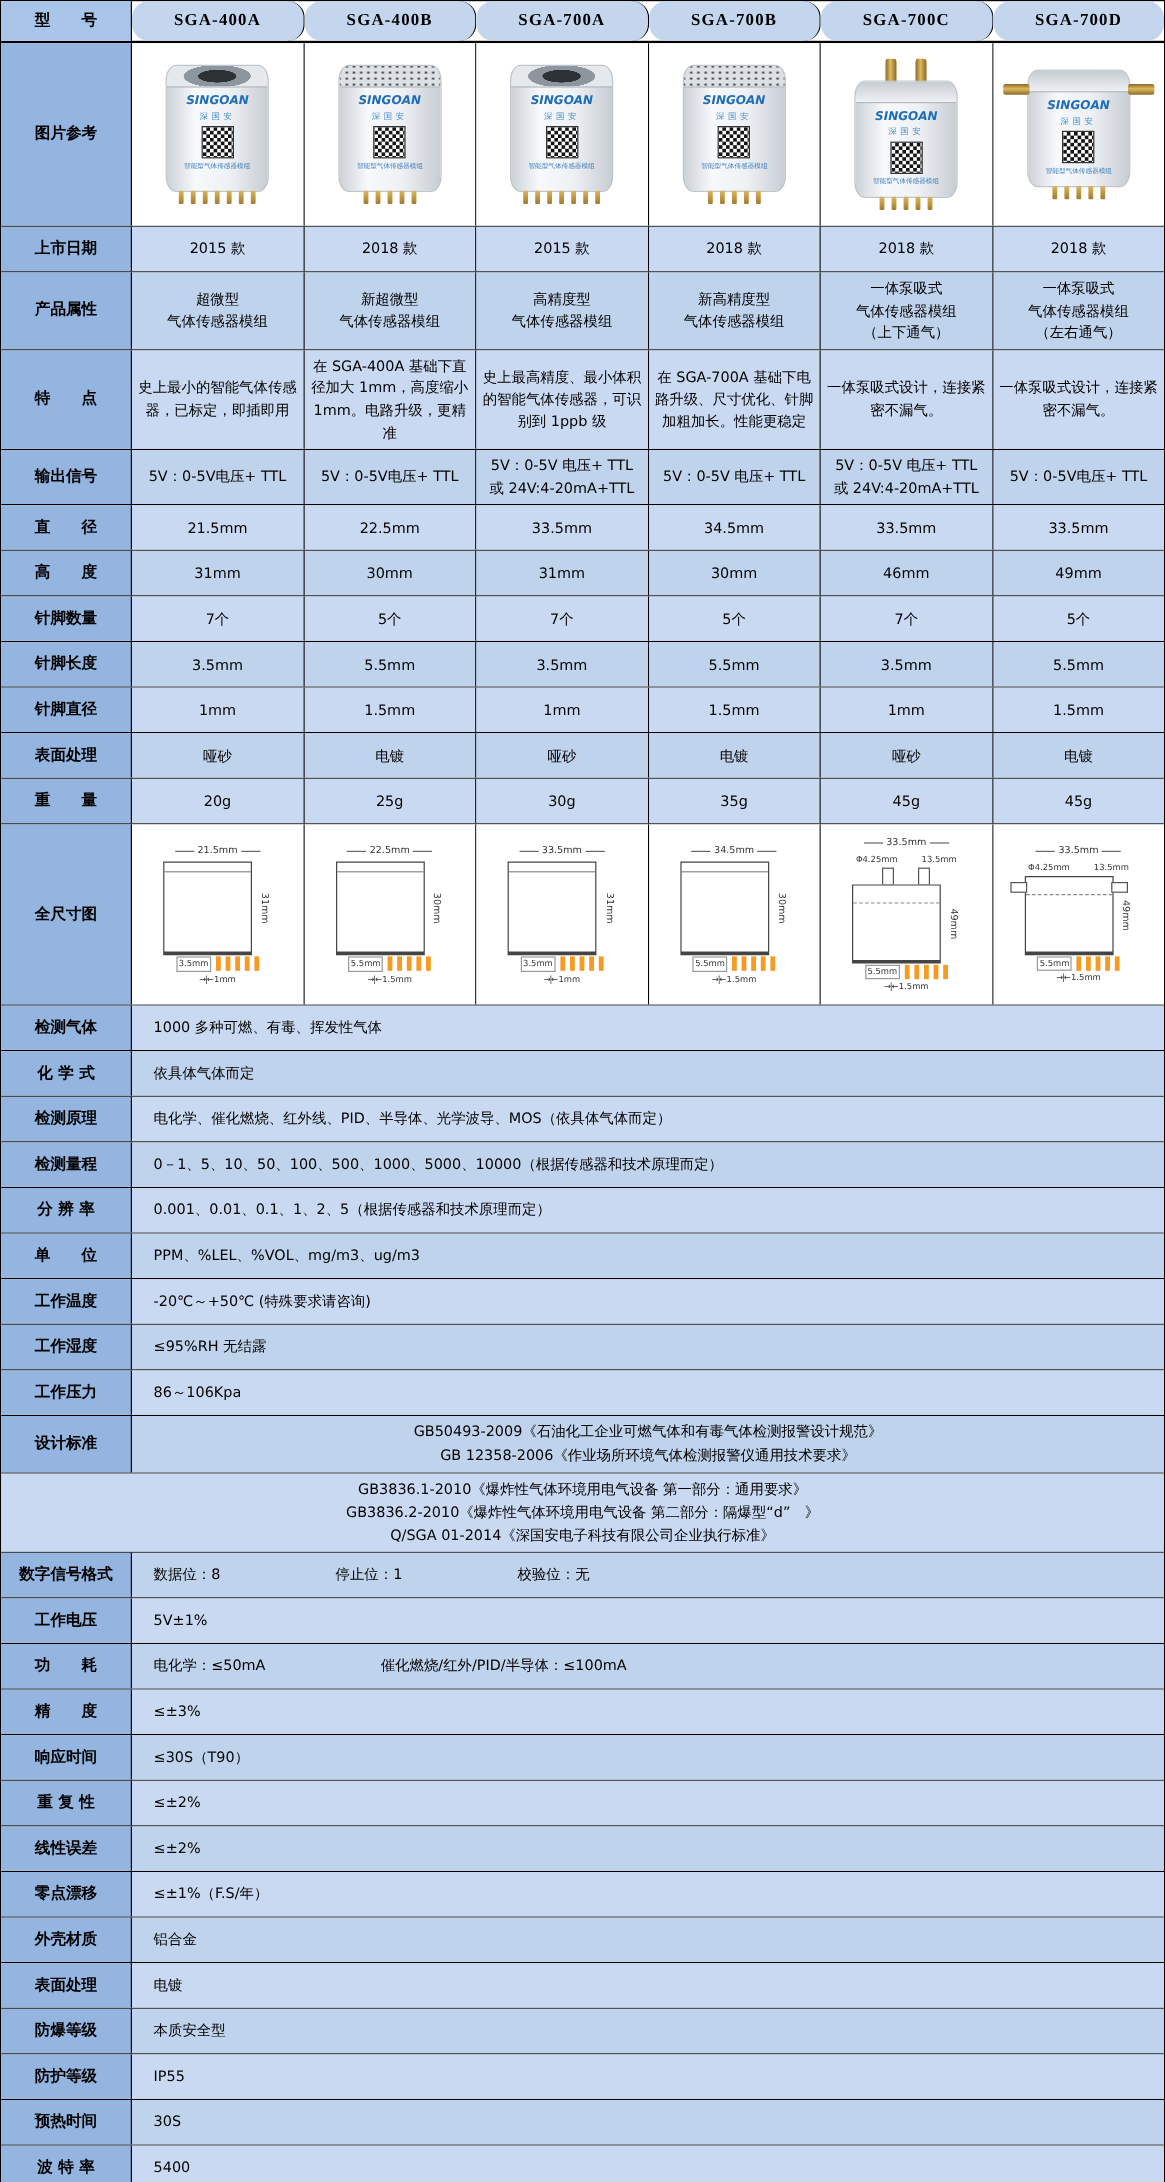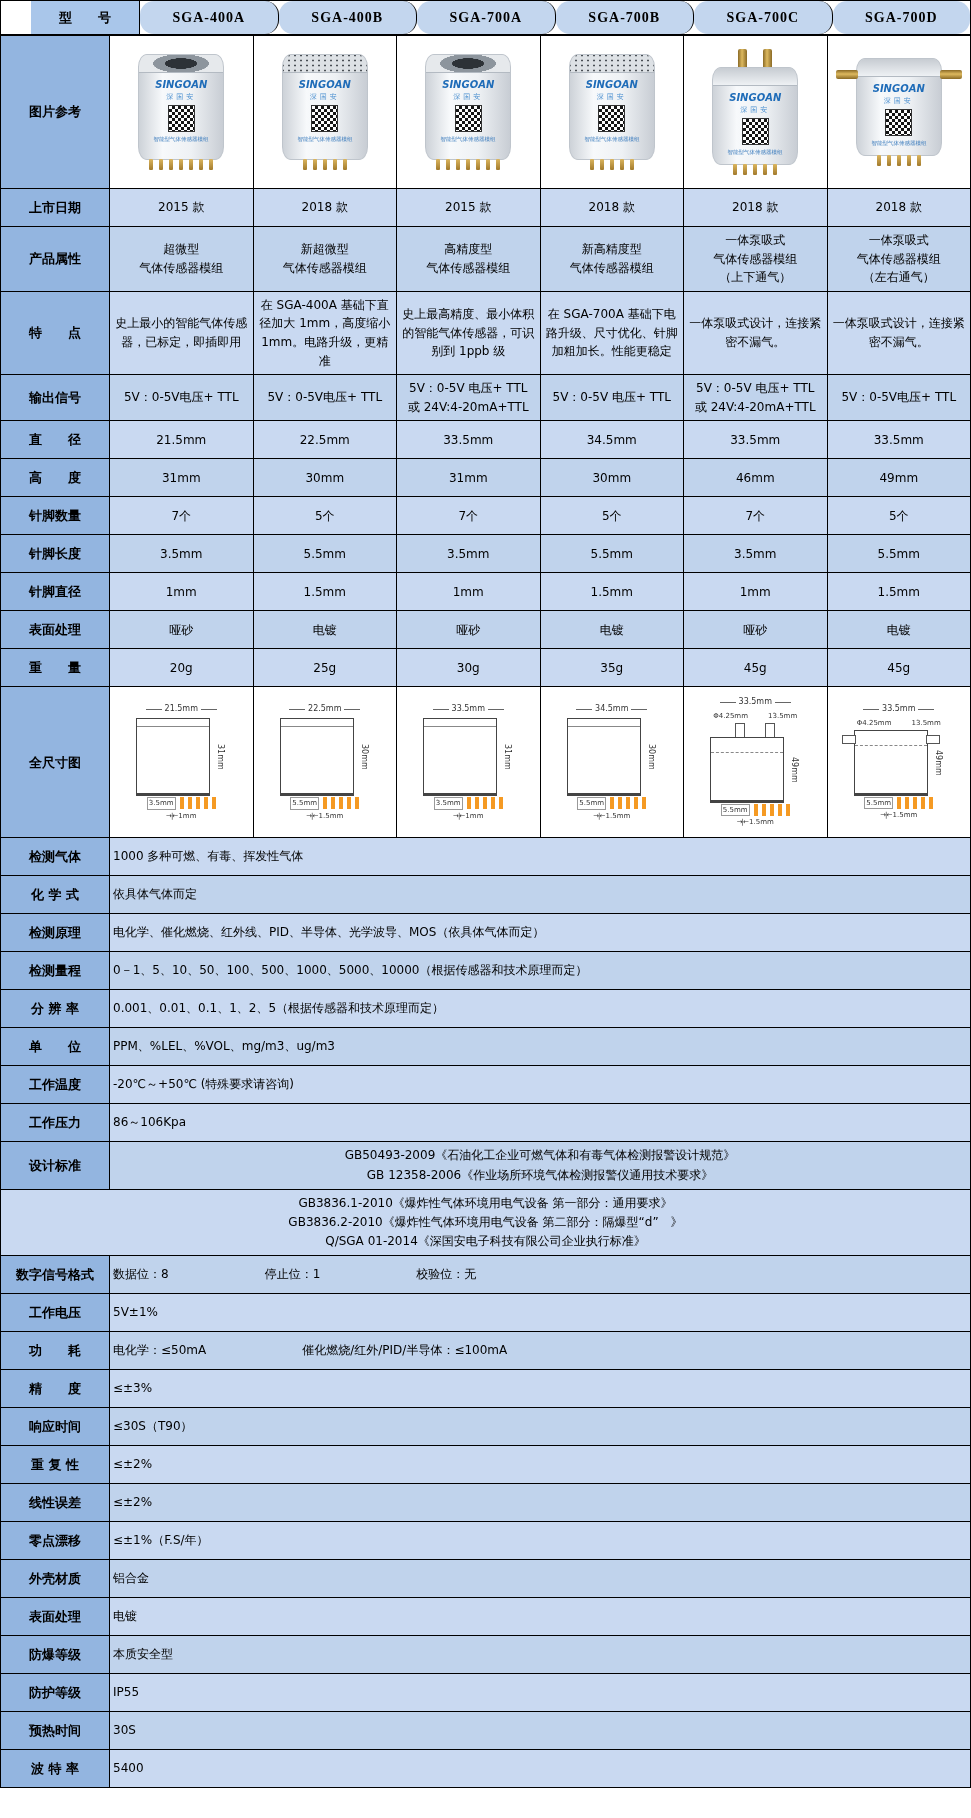--- a/index.html
+++ b/index.html
@@ -7,32 +7,32 @@
   #sheet{width:971px;box-sizing:border-box;border:1px solid #000;border-bottom:none;background:#fff;}
   .row{display:flex;border-bottom:1px solid #000;align-items:stretch;}
   .lbl{flex:0 0 109px;width:109px;box-sizing:border-box;background:var(--label-bg,#93b5e0);
        display:flex;align-items:center;justify-content:center;text-align:center;
        font-weight:bold;font-size:13px;border-right:1px solid #000;padding:2px;white-space:pre-line;line-height:1.5;}
   .cells{flex:1;display:flex;}
   .cell{flex:1;box-sizing:border-box;border-right:1px solid #000;display:flex;align-items:center;justify-content:center;
         text-align:center;font-size:12px;line-height:1.55;padding:4px 5px;white-space:pre-line;background:var(--cell-bg,#c9d9f1);}
   .cells .cell:last-child,.fullcell{border-right:none;}
   .alt .cell,.alt .fullcell{background:var(--cell-alt-bg,#c0d3ec);}
-  .header-row{height:33px;border-bottom:2px solid #000;padding-left:30px;}
+  .header-row{height:33px;border-bottom:2px solid #000;}
   .header-row .cell{font-family:"Liberation Serif","DejaVu Serif",serif;font-weight:bold;font-size:14px;
         letter-spacing:1px;background:var(--header-bg,#c3d6ee);border-radius:14px;}
   .header-row .lbl{background:#a9c6ea;}
   .image-row{height:152px;}
   .image-row .cell{background:#fff;padding:14px;}
   .diagram-row{height:150px;}
   .diagram-row .cell{background:#fff;padding:2px;}
   .spec-row{min-height:37px;}
   .full-row{min-height:37px;}
   .fullcell{flex:1;box-sizing:border-box;background:var(--cell-bg,#c9d9f1);display:flex;align-items:center;
-        font-size:12px;padding:4px 3px;line-height:1.6;}
+        font-size:12px;padding:4px 18px;line-height:1.6;}
   .fullcell.multiline{flex-direction:column;align-items:center;justify-content:center;}
   .fpart{margin-right:96px;white-space:nowrap;}
   
   .p-wrap{position:relative;display:flex;flex-direction:column;align-items:center;}
   .p-body{width:84px;height:104px;border-radius:9px/13px;border:1px solid #bfc5cc;overflow:hidden;
         background:linear-gradient(90deg,#cdd2d8,#f7f9fb 28%,#eef1f4 62%,#c8cdd4);
         display:flex;flex-direction:column;align-items:center;}
   .pump-top .p-body,.pump-side .p-body{height:96px;}
   .p-cap{width:100%;height:17px;border-bottom:1px solid #b3bac2;
         background:radial-gradient(ellipse 55% 90% at 50% 50%,#2d3237 0 34%,#8d959d 35% 60%,#e6e9ec 61%);}
@@ -290,20 +290,26 @@
         <div class="fullcell">
           <span class="fval">PPM、%LEL、%VOL、mg/m3、ug/m3</span>
         </div>
       </div>
       <div class="row full-row">
         <div class="lbl">工作温度</div>
         <div class="fullcell">
           <span class="fval">-20℃～+50℃ (特殊要求请咨询)</span>
         </div>
       </div>
+      <div class="row full-row alt">
+        <div class="lbl">工作湿度</div>
+        <div class="fullcell">
+          <span class="fval">≤95%RH 无结露</span>
+        </div>
+      </div>
       <div class="row full-row">
         <div class="lbl">工作压力</div>
         <div class="fullcell">
           <span class="fval">86～106Kpa</span>
         </div>
       </div>
       <div class="row full-row alt">
         <div class="lbl">设计标准</div>
         <div class="fullcell multiline">
           <div class="fline">GB50493-2009《石油化工企业可燃气体和有毒气体检测报警设计规范》</div>

